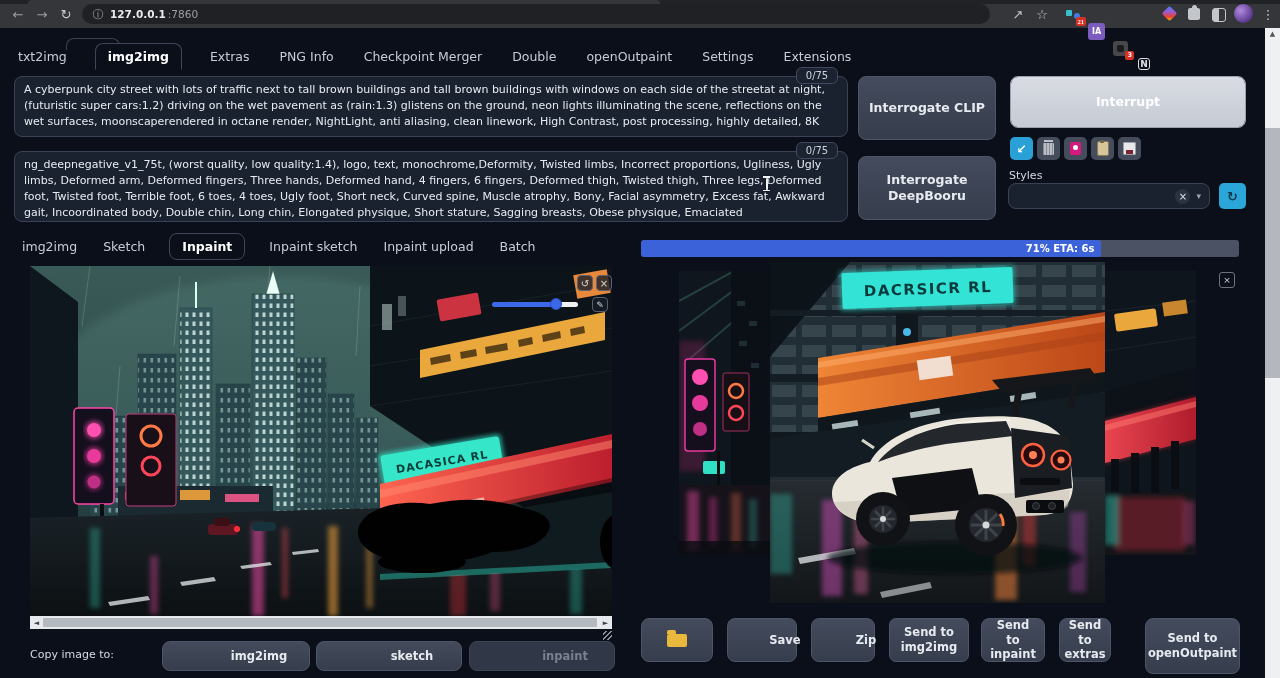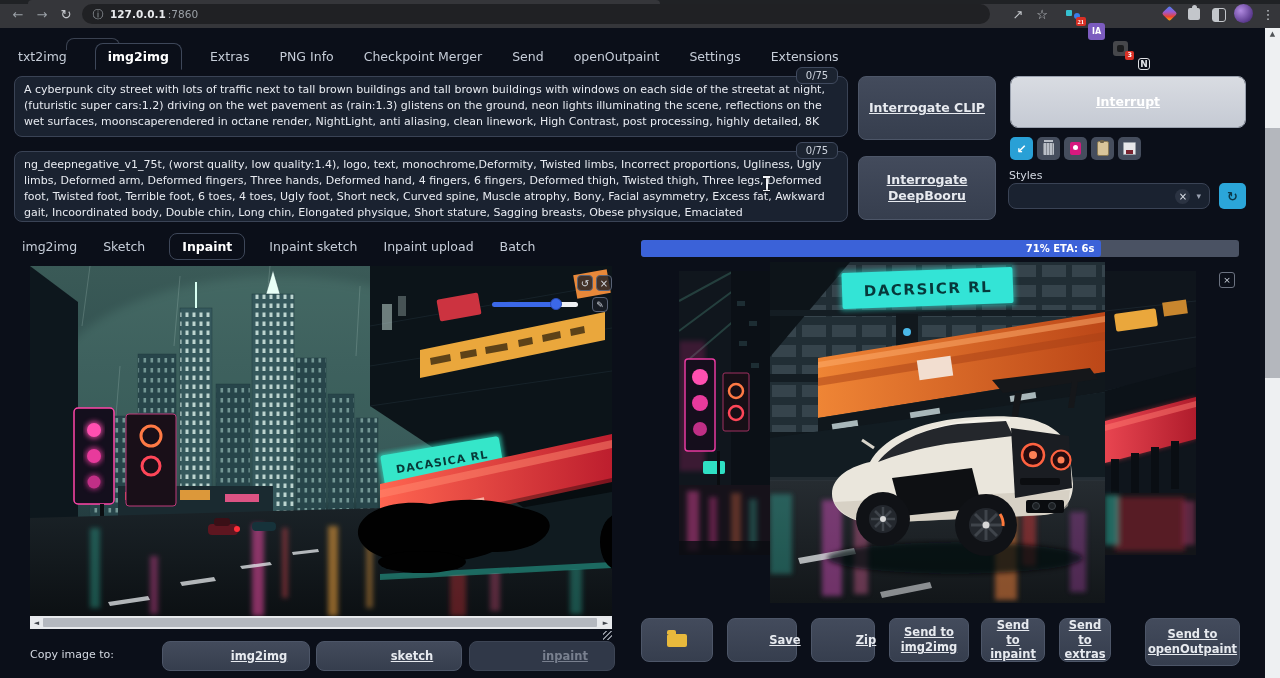--- a/index.html
+++ b/index.html
@@ -25,21 +25,21 @@
   .puz{width:12px;height:12px;background:#c3c6cb;border-radius:2px;position:relative;}
   .puz::before{content:"";position:absolute;top:-3px;left:3.5px;width:5px;height:5px;border-radius:50%;background:#c3c6cb;}
   .dr{width:12px;height:12px;border:1.5px solid #c3c6cb;border-radius:3px;background:linear-gradient(90deg,#c3c6cb 50%,transparent 50%);}
   .av{width:19px;height:19px;border-radius:50%;background:radial-gradient(circle at 35% 35%,#b08ae0,#5b3a8e 70%,#2d1d4d);}
   
   .tabrow{display:flex;align-items:center;gap:26px;color:#c6cdd8;font-size:12.5px;}
   .tab{padding:5px 2px;cursor:pointer;white-space:nowrap;}
   .tab.active{padding:5px 12px;border:1px solid #3e4759;border-bottom-color:#0b0f19;border-radius:8px 8px 0 0;color:#fff;font-weight:bold;background:#0b0f19;}
   .ta{background:#1a2230;border:1px solid #3a4355;border-radius:8px;color:#e8ebf1;font-size:11px;line-height:1.45;padding:5px 9px;resize:none;overflow:hidden;font-family:inherit;box-sizing:border-box;width:100%;height:100%;display:block;}
   .counter{background:#1b2330;border:1px solid #404a5e;border-radius:6px;color:#cdd3dd;font-size:10px;display:flex;align-items:center;justify-content:center;}
-  .btn{background:linear-gradient(180deg,#434b5c,#363e4e);border:1px solid #4d5668;border-radius:8px;color:#e7eaef;font-weight:bold;display:flex;align-items:center;justify-content:center;text-align:center;cursor:pointer;box-sizing:border-box;font-size:12.5px;line-height:1.3;text-decoration:underline;}
+  .btn{background:linear-gradient(180deg,#434b5c,#363e4e);border:1px solid #4d5668;border-radius:8px;color:#e7eaef;font-weight:bold;display:flex;align-items:center;justify-content:center;text-align:center;cursor:pointer;box-sizing:border-box;font-size:12.5px;line-height:1.3;}
   .btn.light{background:linear-gradient(180deg,#d9dce2,#c5cad4);border:1px solid #9aa1ae;color:#fff;}
   .btn.sm{font-size:11.5px;padding-left:46px;}
   .btn.disabled{background:#303848;color:#79808f;border-color:#3d4555;}
   .iconbtn{width:23px;height:23px;border-radius:5px;background:#454d5d;display:flex;align-items:center;justify-content:center;cursor:pointer;}
   .paste{background:#29a0d6;color:#fff;font-size:12px;font-weight:bold;}
   .trash{width:11px;height:12px;background:#b9bec7;border-radius:1px;position:relative;background-image:repeating-linear-gradient(90deg,#868b94 0 1px,transparent 1px 3px);}
   .trash::before{content:"";position:absolute;top:-3px;left:1px;right:1px;height:2px;background:#b9bec7;}
   .card{width:11px;height:13px;background:#d6197f;border-radius:2px;position:relative;}
   .card::after{content:"";position:absolute;left:3px;top:3px;width:5px;height:5px;border-radius:50%;background:#fff;}
   .clipb{width:10px;height:13px;background:#d8c49a;border:1px solid #8a7a55;border-radius:2px;position:relative;}
@@ -113,21 +113,21 @@
   </div>
 
   <div class="abs fragment" style="left:66px;top:38px;width:54px;height:12px;"></div>
 
   <div class="abs tabrow" style="left:16px;top:42px;height:28px;">
     <div class="tab">txt2img</div>
     <div class="tab active">img2img</div>
     <div class="tab">Extras</div>
     <div class="tab">PNG Info</div>
     <div class="tab">Checkpoint Merger</div>
-    <div class="tab">Send</div>
+    <div class="tab">Double</div>
     <div class="tab">openOutpaint</div>
     <div class="tab">Settings</div>
     <div class="tab">Extensions</div>
   </div>
 
   <div class="abs" style="left:14px;top:76px;width:834px;height:61px;">
     <textarea class="ta" spellcheck="false" style="">A cyberpunk city street with lots of traffic next to tall brown buildings and tall brown buildings with windows on each side of the streetat at night, (futuristic super cars:1.2) driving on the wet pavement as (rain:1.3) glistens on the ground, neon lights illuminating the scene, reflections on the wet surfaces, moonscaperendered in octane render, NightLight, anti aliasing, clean linework, High Contrast, post processing, highly detailed, 8K</textarea>
   </div>
   <div class="abs counter" style="left:796px;top:67px;width:42px;height:17px;">0/75</div>
 
@@ -523,20 +523,20 @@
   </div>
 
   <div class="abs btn" style="left:641px;top:618px;width:72px;height:44px;">
       <span class="folder-ic"></span>
     </div>
   <div class="abs btn sm" style="left:727px;top:618px;width:70px;height:44px;">Save</div>
   <div class="abs btn sm" style="left:811px;top:618px;width:64px;height:44px;">Zip</div>
   <div class="abs btn sm" style="left:889px;top:618px;width:80px;height:44px;padding:0 14px;border-radius:7px;">Send to img2img</div>
   <div class="abs btn sm" style="left:981px;top:618px;width:64px;height:44px;padding:0 8px;">Send to inpaint</div>
   <div class="abs btn sm" style="left:1059px;top:618px;width:52px;height:44px;padding:0 14px;">Send to extras</div>
-  <div class="abs btn sm" style="left:1145px;top:618px;width:95px;height:48px;padding:0 8px;">Send to openOutpaint</div>
+  <div class="abs btn sm" style="left:1145px;top:618px;width:95px;height:56px;padding:0 8px;">Send to openOutpaint</div>
 
   <div class="abs vtrack" style="left:1265px;top:28px;width:15px;height:650px;">
     <div class="abs" style="left:0;top:2px;width:15px;text-align:center;font-size:7px;color:#505357;">▲</div>
     <div class="abs vthumb" style="left:0;top:100px;width:15px;height:250px;"></div>
   </div>
 
 </div>
 
 </body></html>

